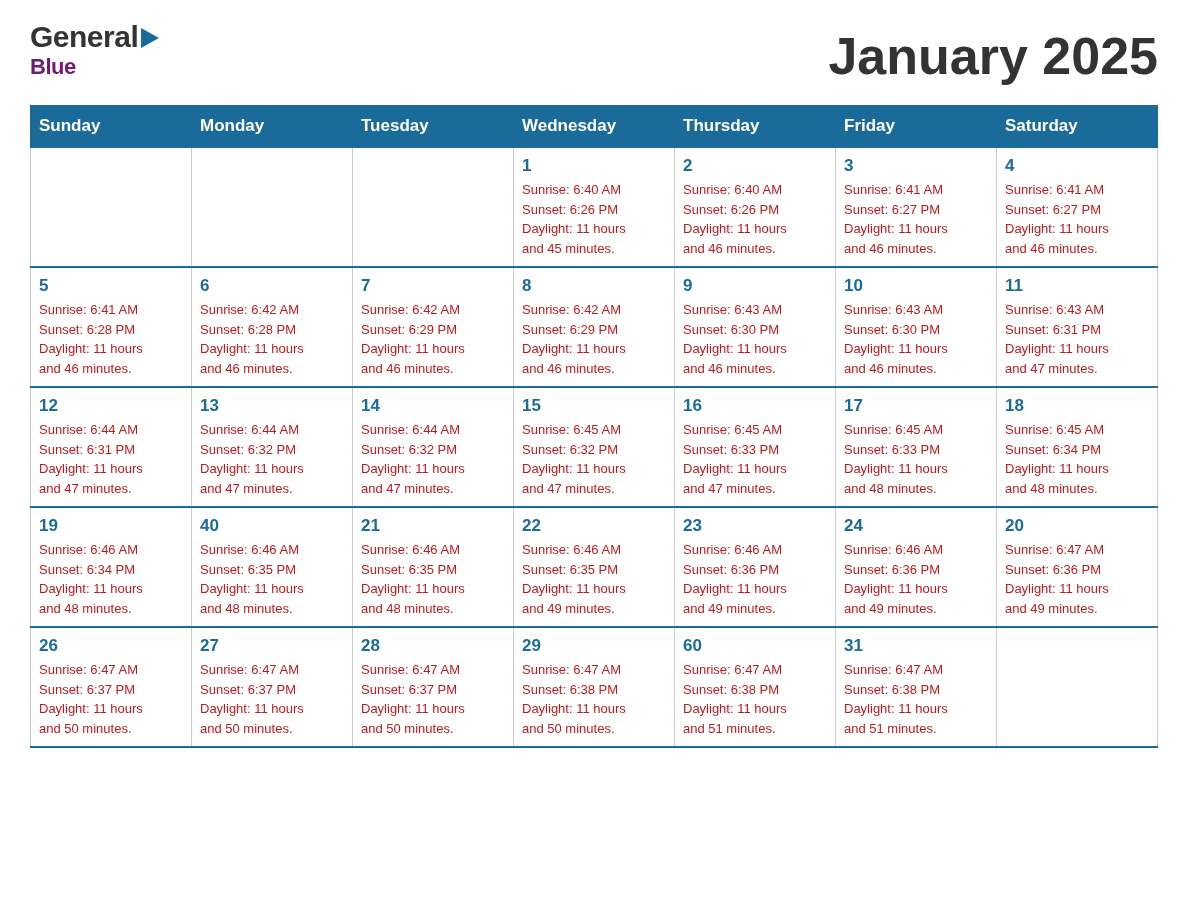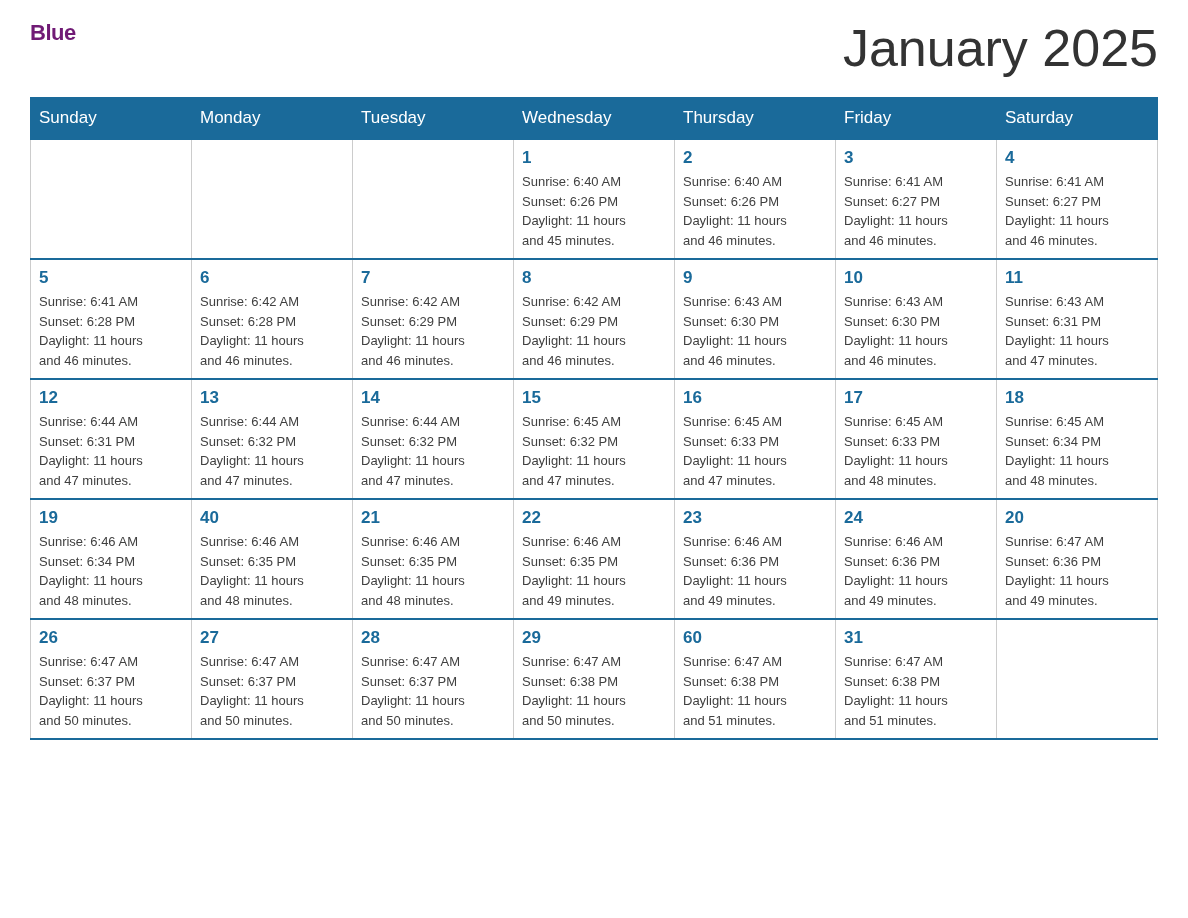--- a/index.html
+++ b/index.html
@@ -14,41 +14,42 @@
       display: flex;
       justify-content: space-between;
       align-items: flex-start;
       margin-bottom: 20px;
     }
     .title-section {
       text-align: right;
     }
     .month-title {
       font-size: 52px;
-      font-weight: normal;
+      font-weight: bold;
       color: #333;
       line-height: 1.1;
+      margin-top: 8px;
     }
     .location-title {
       font-size: 22px;
       color: #555;
       margin-top: 4px;
     }
     .calendar {
       width: 100%;
       border-collapse: collapse;
       border: 1px solid #aaa;
     }
     .calendar th {
       background-color: #1a6a9a;
       color: #fff;
       padding: 10px 8px;
       text-align: left;
       font-size: 17px;
-      font-weight: normal;
+      font-weight: bold;
       border: 1px solid #1a6a9a;
     }
     .calendar td {
       vertical-align: top;
       padding: 8px;
       border: 1px solid #ccc;
       width: calc(100% / 7);
       min-height: 110px;
       font-size: 13px;
       color: #333;
@@ -58,21 +59,21 @@
     }
     .day-num {
       font-size: 17px;
       font-weight: bold;
       color: #1a6a9a;
       display: block;
       margin-bottom: 4px;
     }
     .day-info {
       font-size: 13px;
-      color: #404040;
+      color: #b91c1c;
       line-height: 1.5;
     }
     
     .logo-wrapper {
       display: flex;
       flex-direction: column;
     }
     .logo-top {
       display: flex;
       align-items: center;
@@ -98,20 +99,24 @@
       font-weight: bold;
       color: #701a75;
       letter-spacing: -0.5px;
     }
   </style>
 </head>
 <body>
 
 <div class="header">
   <div class="logo-wrapper">
+    <div class="logo-top">
+      <span class="general-text">General</span>
+      <span class="blue-triangle"></span>
+    </div>
     <div>
       <span class="blue-text">Blue</span>
     </div>
   </div>
   <div class="title-section">
     <div class="month-title">January 2025</div>
   </div>
 </div>
 
 <table class="calendar">

